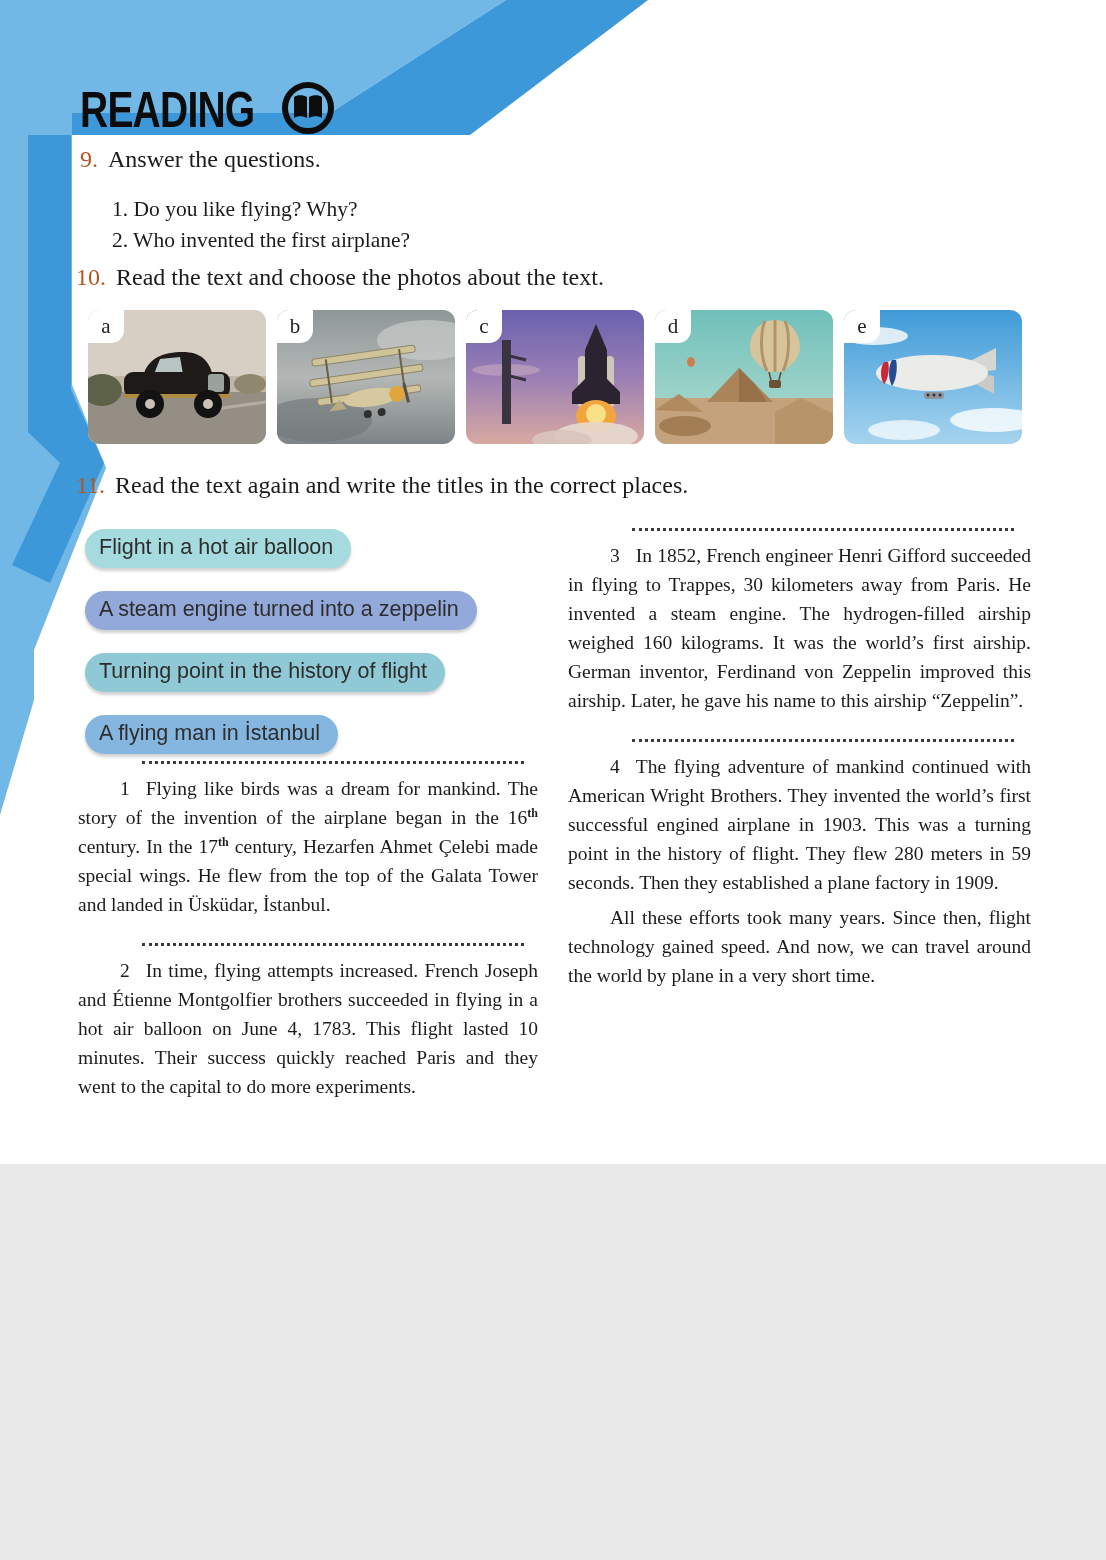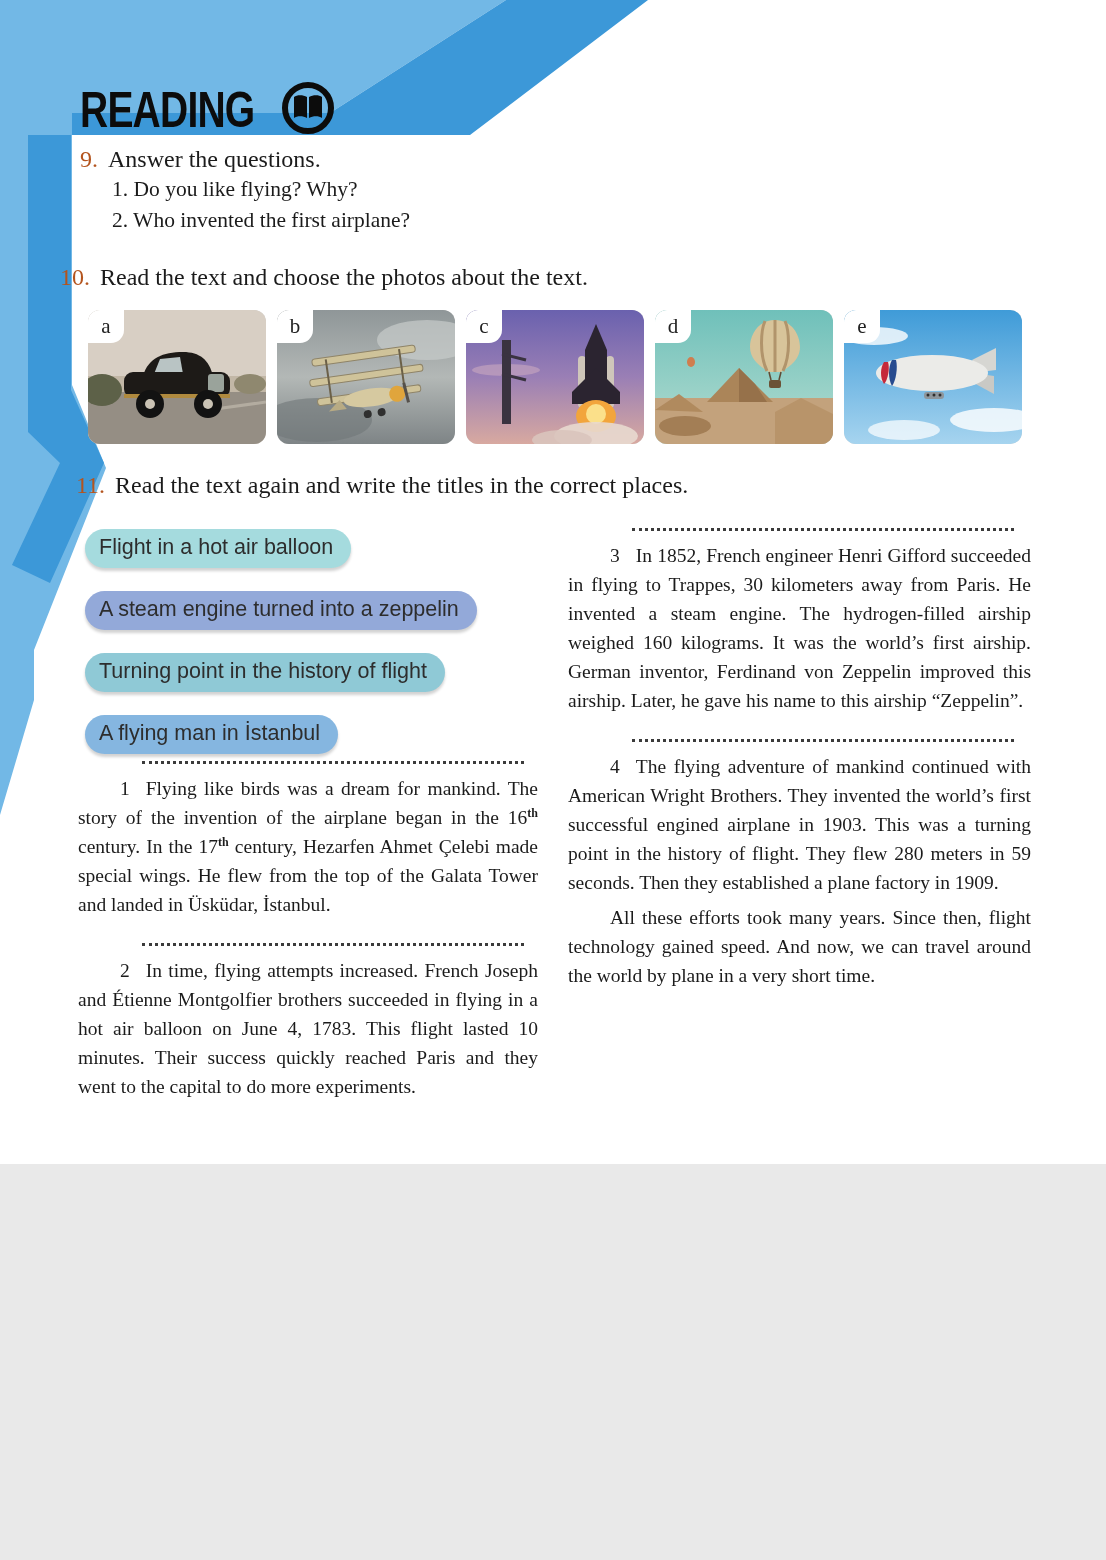--- a/index.html
+++ b/index.html
@@ -11,23 +11,23 @@
   
   .title-row{position:absolute;left:80px;top:80px;display:flex;align-items:center;gap:16px;}
   .reading-title{font-family:"Liberation Sans",sans-serif;font-weight:900;font-size:50px;letter-spacing:-1px;
                  transform:scaleX(.78);transform-origin:left center;color:#0c0c0c;white-space:nowrap;}
   .book-badge{margin-left:-40px;}
 
   
   .ex{position:absolute;font-size:24px;}
   .ex-num{color:#b4541e;margin-right:10px;}
   .ex9{left:80px;top:146px;}
-  .ex10{left:60px;top:264px;}
+  .ex10{left:76px;top:264px;}
   .ex11{left:76px;top:472px;}
-  .questions{position:absolute;left:112px;top:174px;font-size:21.5px;line-height:31px;}
+  .questions{position:absolute;left:112px;top:194px;font-size:21.5px;line-height:31px;}
 
   
   .photos{position:absolute;left:88px;top:310px;display:flex;gap:11px;}
   .photo{position:relative;width:178px;height:134px;border-radius:12px;overflow:hidden;background:#ccc;}
   .photo svg{display:block;}
   .photo-tab{position:absolute;left:0;top:0;width:36px;height:33px;background:#ffffff;
              border-bottom-right-radius:13px;display:flex;align-items:center;justify-content:center;
              font-size:21px;color:#222;}
 
   

